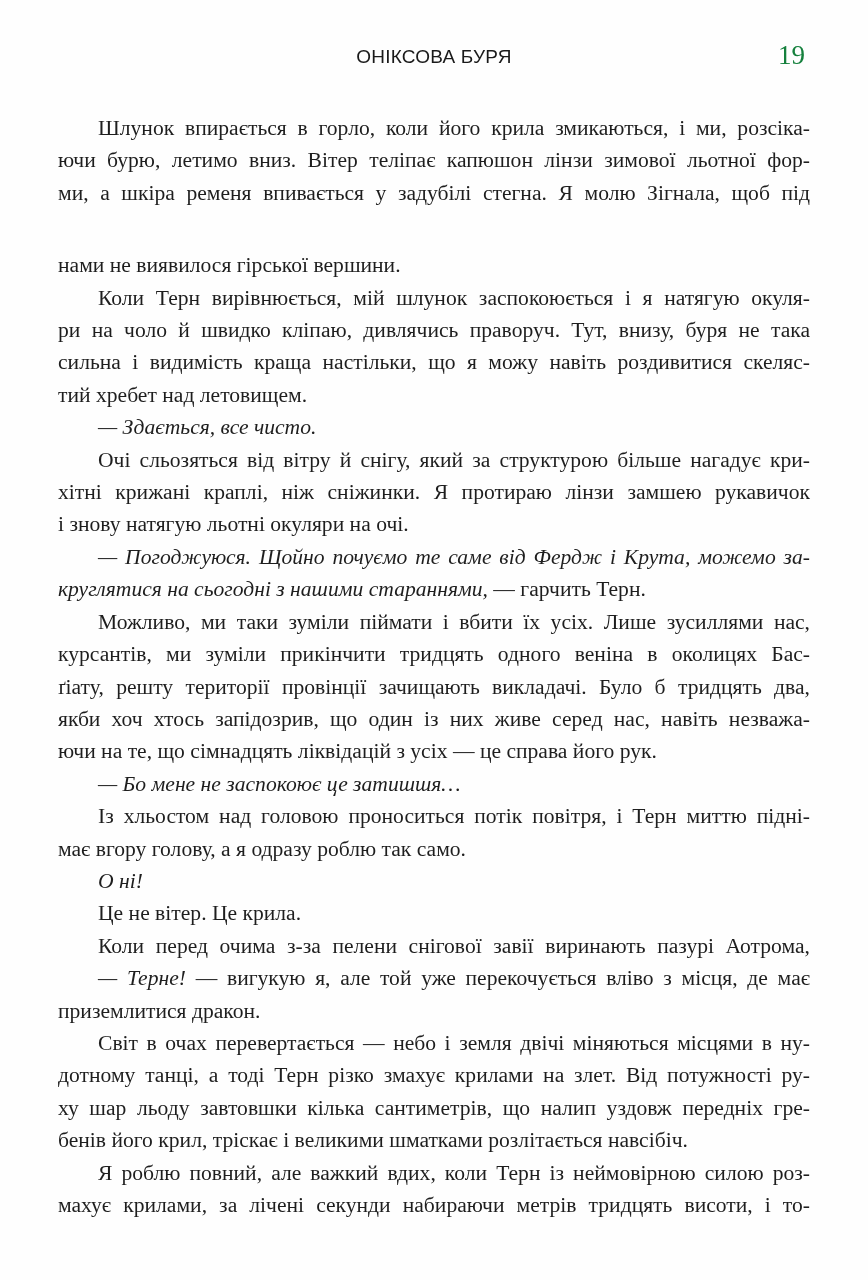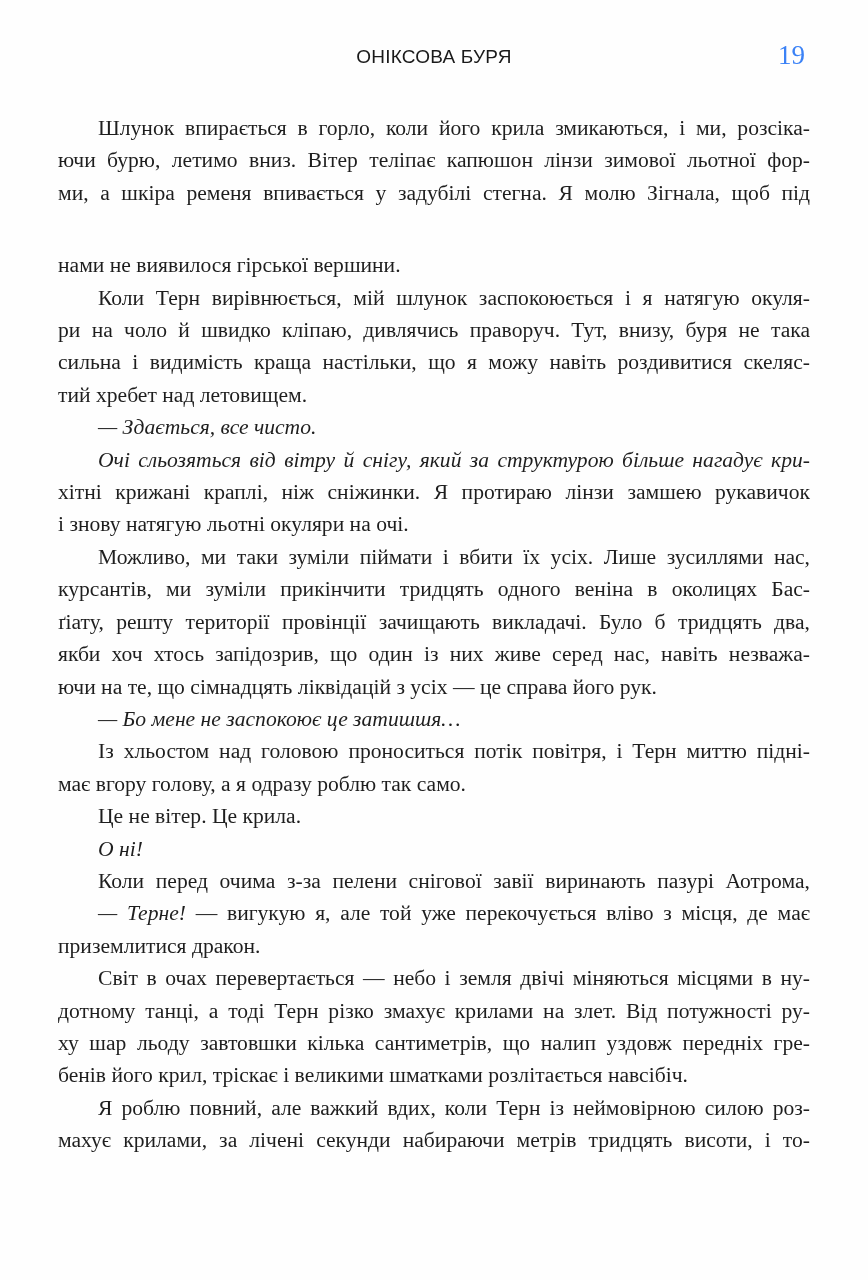--- a/index.html
+++ b/index.html
@@ -36,21 +36,21 @@
       font-size: 19px;
       letter-spacing: 0.2px;
       color: #1a1a1a;
     }
     .page-number {
       position: absolute;
       right: 406px; 
       top: 0;
       font-family: "Liberation Serif", serif;
       font-size: 27px;
-      color: #3b82f6;
+      color: #15803d;
     }
     .page-number { right: auto; left: 778px; }
     .text-block {
       position: absolute;
       left: 58px;
       top: 112px;
       width: 752px;
       font-family: "Liberation Serif", serif;
       font-size: 21.6px;
       line-height: 32.4px;
@@ -86,43 +86,47 @@
       <div class="para">
         <span class="line" style="text-indent: 40px;">Коли Терн вирівнюється, мій шлунок заспокоюється і я натягую окуля-</span>
         <span class="line" style="text-indent: 0px;">ри на чоло й швидко кліпаю, дивлячись праворуч. Тут, внизу, буря не така</span>
         <span class="line" style="text-indent: 0px;">сильна і видимість краща настільки, що я можу навіть роздивитися скеляс-</span>
         <span class="line last" style="text-indent: 0px;">тий хребет над летовищем.</span>
       </div>
       <div class="para italic">
         <span class="line last" style="text-indent: 40px;">— Здається, все чисто.</span>
       </div>
       <div class="para">
-        <span class="line" style="text-indent: 40px; font-style: italic;">Очі сльозяться від вітру й снігу, який за структурою більше нагадує кри-</span>
+        <span class="line" style="text-indent: 40px;">Очі сльозяться від вітру й снігу, який за структурою більше нагадує кри-</span>
         <span class="line" style="text-indent: 0px;">хітні крижані краплі, ніж сніжинки. Я протираю лінзи замшею рукавичок</span>
         <span class="line last" style="text-indent: 0px;">і знову натягую льотні окуляри на очі.</span>
+      </div>
+      <div class="para">
+        <span class="line" style="text-indent: 40px;"><span class="it">— Погоджуюся. Щойно почуємо те саме від Фердж і Крута, можемо за-</span></span>
+        <span class="line last" style="text-indent: 0px;"><span class="it">круглятися на сьогодні з нашими стараннями,</span><span> — гарчить Терн.</span></span>
       </div>
       <div class="para">
         <span class="line" style="text-indent: 40px;">Можливо, ми таки зуміли піймати і вбити їх усіх. Лише зусиллями нас,</span>
         <span class="line" style="text-indent: 0px;">курсантів, ми зуміли прикінчити тридцять одного веніна в околицях Бас-</span>
         <span class="line" style="text-indent: 0px;">ґіату, решту території провінції зачищають викладачі. Було б тридцять два,</span>
         <span class="line" style="text-indent: 0px;">якби хоч хтось запідозрив, що один із них живе серед нас, навіть незважа-</span>
         <span class="line last" style="text-indent: 0px;">ючи на те, що сімнадцять ліквідацій з усіх — це справа його рук.</span>
       </div>
       <div class="para italic">
         <span class="line last" style="text-indent: 40px;">— Бо мене не заспокоює це затишшя…</span>
       </div>
       <div class="para">
         <span class="line" style="text-indent: 40px;">Із хльостом над головою проноситься потік повітря, і Терн миттю підні-</span>
         <span class="line last" style="text-indent: 0px;">має вгору голову, а я одразу роблю так само.</span>
       </div>
+      <div class="para italic">
+        <span class="line last" style="text-indent: 40px;">О ні!</span>
+      </div>
       <div class="para">
         <span class="line last" style="text-indent: 40px;">Це не вітер. Це крила.</span>
-      </div>
-      <div class="para italic">
-        <span class="line last" style="text-indent: 40px;">О ні!</span>
       </div>
       <div class="para">
         <span class="line" style="text-indent: 40px;">Коли перед очима з-за пелени снігової завії виринають пазурі Аотрома,</span>
       </div>
       <div class="para">
         <span class="line" style="text-indent: 40px;"><span class="it">— Терне!</span><span> — вигукую я, але той уже перекочується вліво з місця, де має</span></span>
         <span class="line last" style="text-indent: 0px;"><span>приземлитися дракон.</span></span>
       </div>
       <div class="para">
         <span class="line" style="text-indent: 40px;">Світ в очах перевертається — небо і земля двічі міняються місцями в ну-</span>

